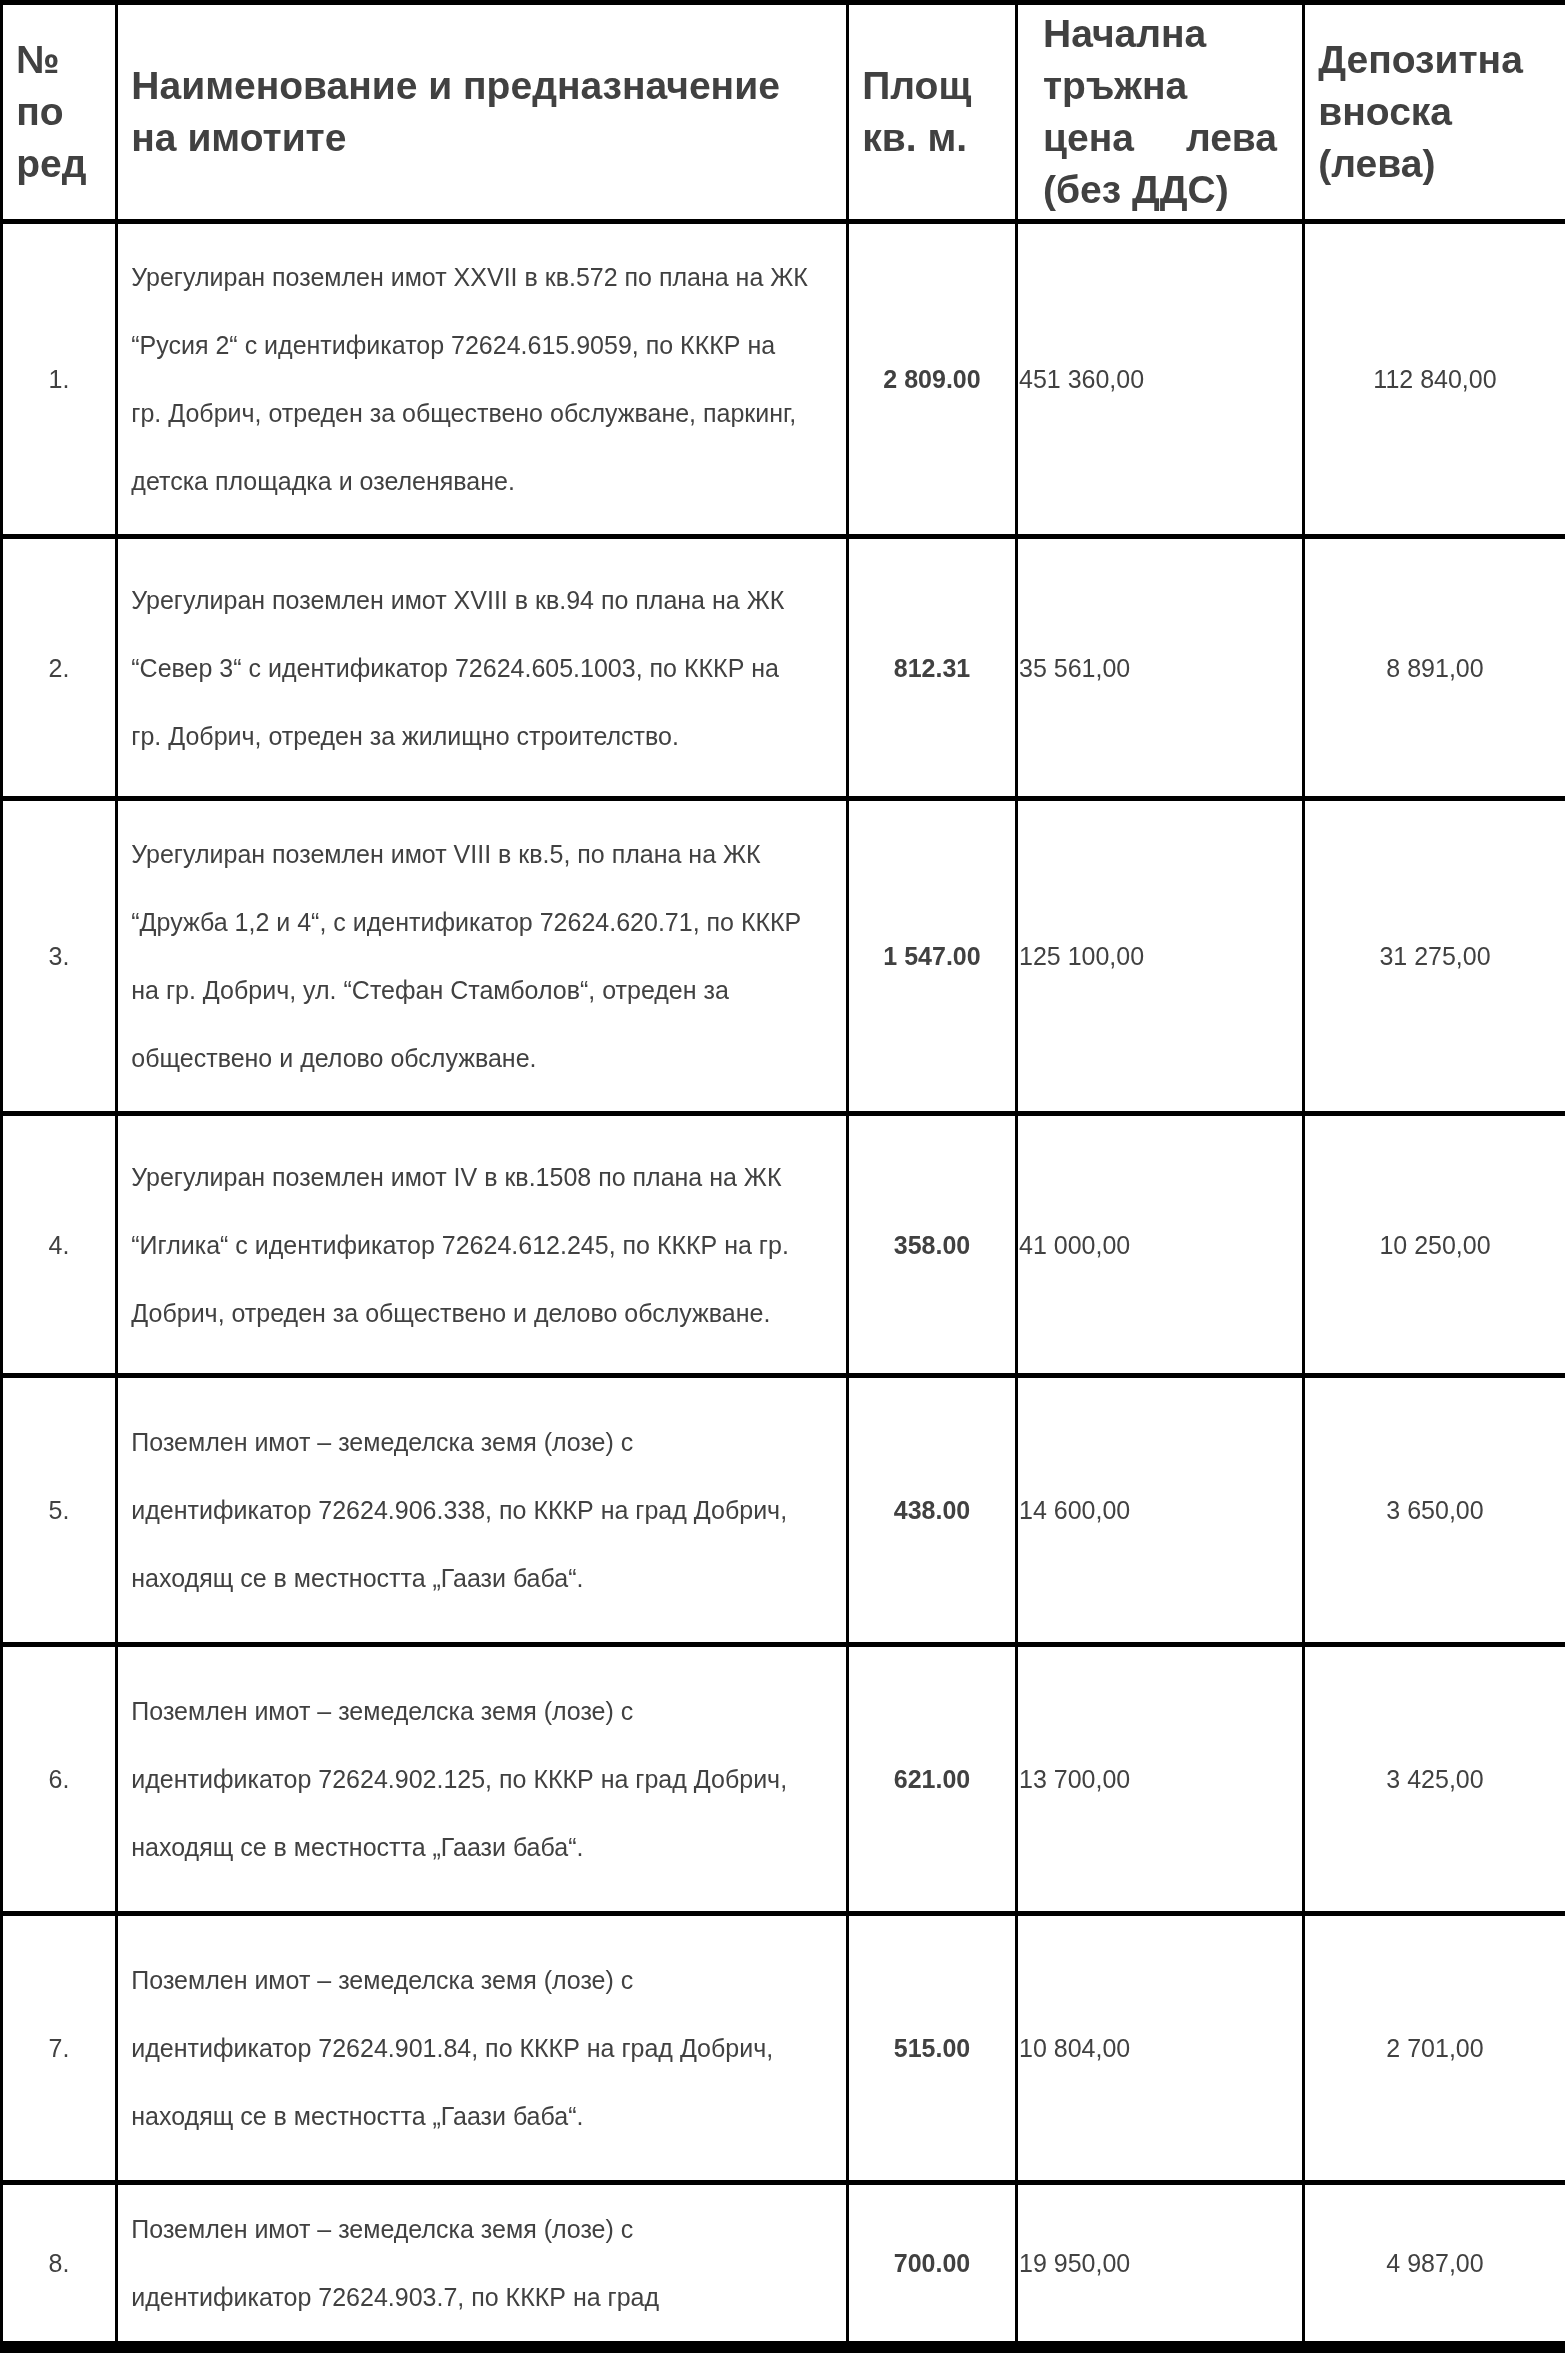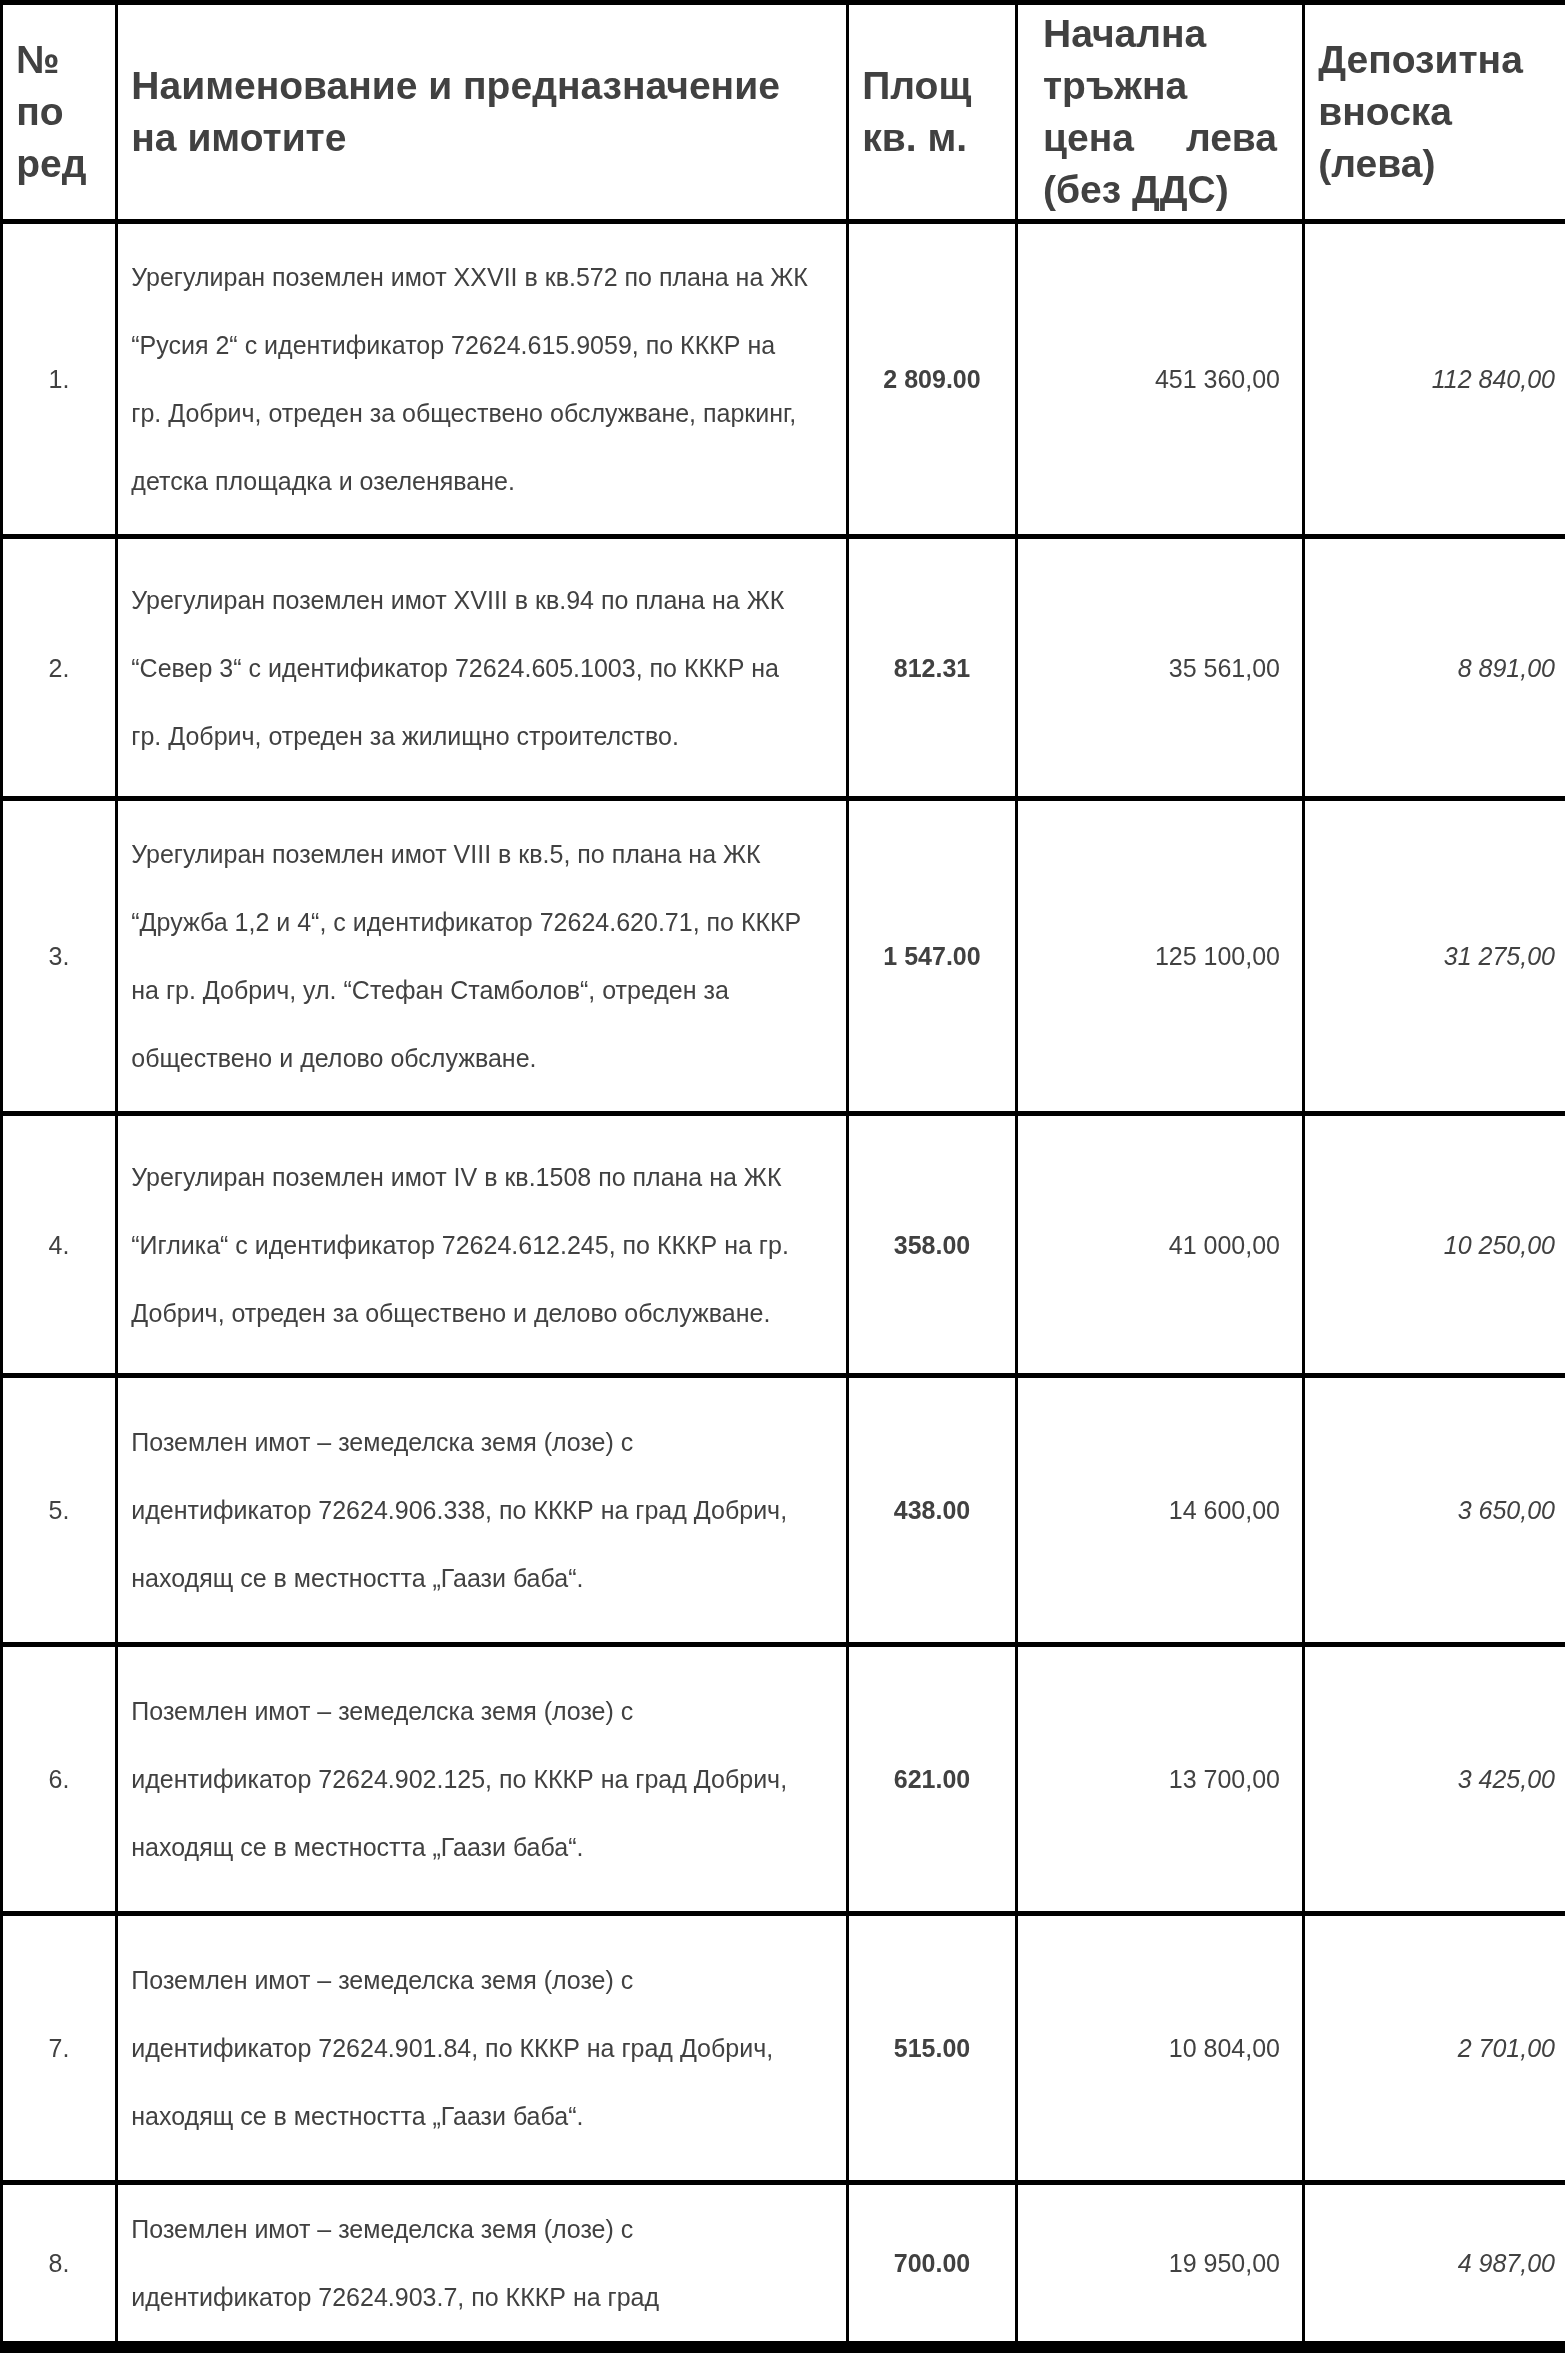--- a/index.html
+++ b/index.html
@@ -45,22 +45,22 @@
   tbody tr:nth-child(6) { height: 269px; }
   tbody tr:nth-child(7) { height: 269px; }
   tbody tr:nth-child(8) { height: 161px; }
 
   th.desc-header { padding-right: 58px; }
   th.price-header { text-align: justify; text-justify: inter-word; padding: 0 25px; }
 
   td.num-cell { text-align: center; padding: 0 6.6px; }
   td.desc-cell { text-align: left; padding: 0 37px 0 13.3px; }
   td.area-cell { text-align: center; padding: 0 10px; font-weight: bold; }
-  td.price-cell { text-align: right; padding: 0 22px; }
-  td.deposit-cell { text-align: right; padding: 0 10px; font-style: italic; }
+  td.price-cell { text-align: left; padding: 0 1px; }
+  td.deposit-cell { text-align: center; padding: 0 10px; }
 
   .bottom-cut-line {
     position: absolute;
     left: 0;
     bottom: 0;
     width: 100%;
     height: 8.3px;
     background: #000;
   }
 </style>

